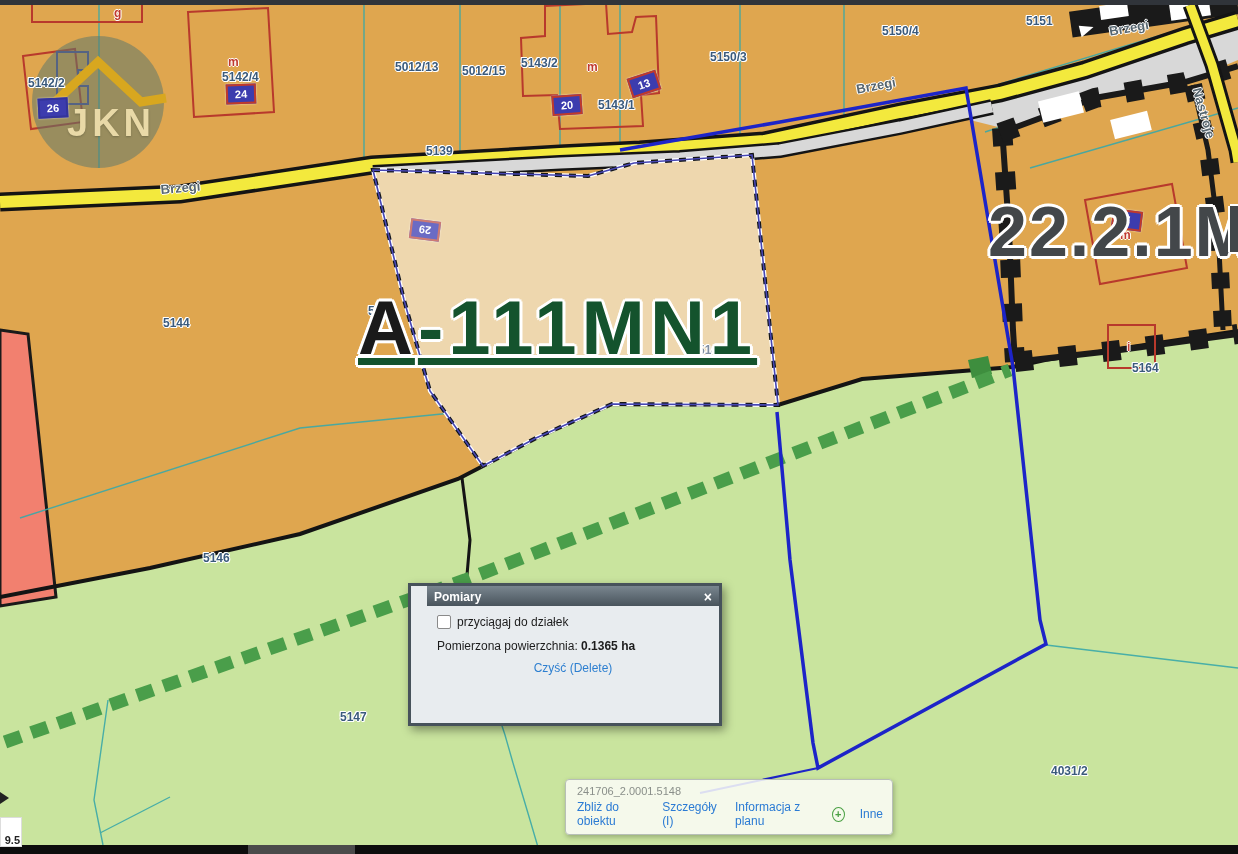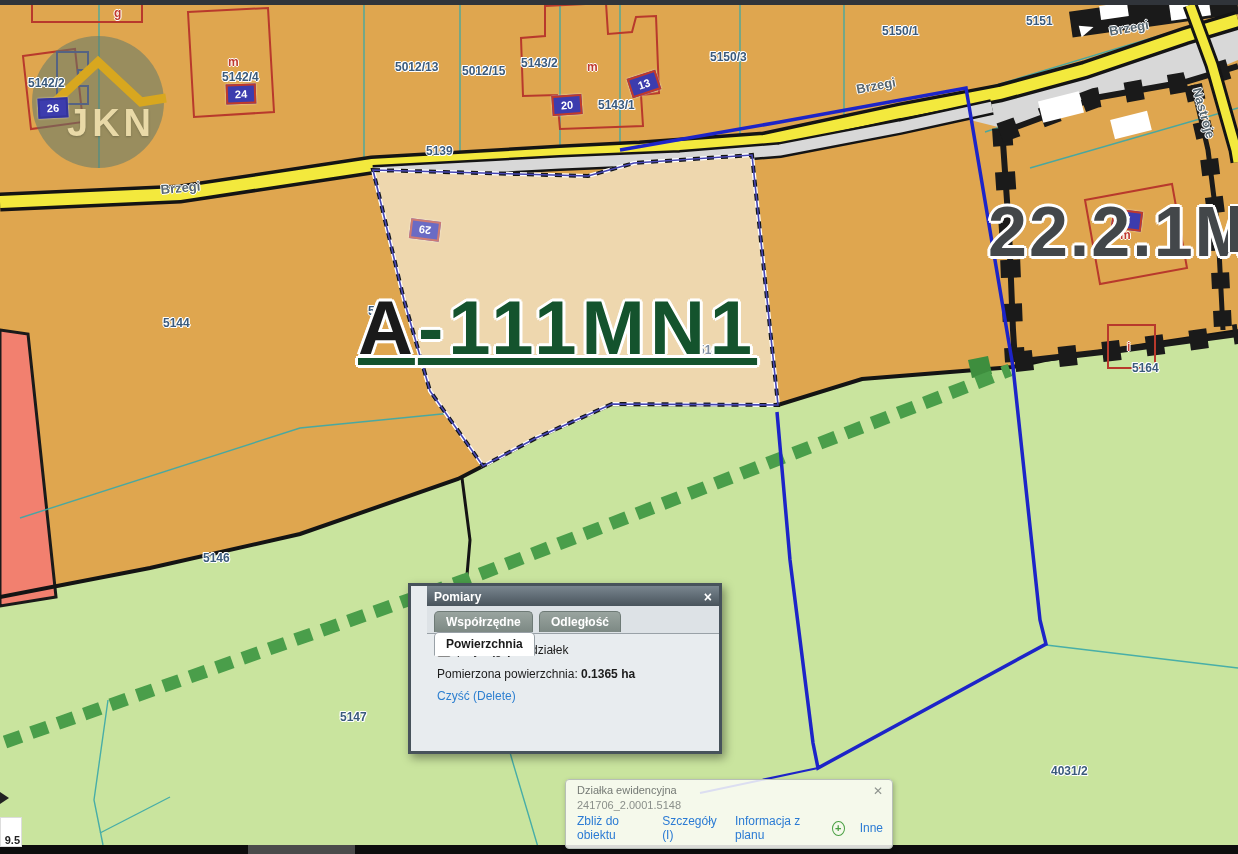--- a/index.html
+++ b/index.html
@@ -44,21 +44,21 @@
   #mtabs{background:#dde2e6;padding:5px 5px 0 7px;border-bottom:1px solid #99a1a7;height:22px;}
   .tab{display:inline-block;background:linear-gradient(#99a49f,#7d8984);color:#fff;font-weight:bold;
        padding:3px 11px;border:1px solid #6e7a76;border-bottom:none;border-radius:5px 5px 0 0;
        margin-right:3px;cursor:pointer;}
   .tab.active{background:#fff;color:#1a1a1a;border:1px solid #99a1a7;border-bottom:1px solid #fff;
        position:relative;top:0px;padding:4px 11px 4px 11px;}
   #mdlg-body{padding:9px 10px 12px 10px;background:#e8ecef;height:96px;}
   #cbrow{display:flex;align-items:center;margin-bottom:10px;}
   #cb{width:12px;height:12px;background:#fff;border:1px solid #8a8a8a;border-radius:2px;margin-right:6px;}
   #measline{margin-bottom:8px;}
-  #clearlink{color:#2d7fd0;cursor:pointer;}
+  #clearlink{color:#2d7fd0;cursor:pointer;text-align:center;}
 
   
   #ipop{position:absolute;left:565px;top:779px;width:306px;z-index:9;
         background:rgba(251,253,248,0.86);border:1px solid #b7bfb7;border-radius:4px;
         box-shadow:1px 2px 5px rgba(0,0,0,.25);padding:4px 9px 6px 11px;font-size:12px;color:#222;}
   #ipop-r1{display:flex;justify-content:space-between;color:#757a75;font-size:11px;}
   #ipop-close{color:#8f948f;font-size:12px;cursor:pointer;}
   #ipop-r2{margin-top:1px;}
   #ipop-r2 .b{font-weight:bold;}
   #ipop-r3{color:#8a8f8a;font-size:11px;margin-top:1px;}
@@ -183,21 +183,21 @@
   <div class="zone zone-22">22.2.1MN</div>
   <div class="zone-frag"></div>
 
   <div class="plbl" style="left:28px;top:76px">5142/2</div>
   <div class="plbl" style="left:222px;top:70px">5142/4</div>
   <div class="plbl" style="left:395px;top:60px">5012/13</div>
   <div class="plbl" style="left:462px;top:64px">5012/15</div>
   <div class="plbl" style="left:521px;top:56px">5143/2</div>
   <div class="plbl" style="left:598px;top:98px">5143/1</div>
   <div class="plbl" style="left:710px;top:50px">5150/3</div>
-  <div class="plbl" style="left:882px;top:24px">5150/1</div>
+  <div class="plbl" style="left:882px;top:24px">5150/4</div>
   <div class="plbl" style="left:1026px;top:14px">5151</div>
   <div class="plbl" style="left:426px;top:144px">5139</div>
   <div class="plbl" style="left:163px;top:316px">5144</div>
   <div class="plbl" style="left:368px;top:304px;z-index:5">5145</div>
   <div class="plbl" style="left:203px;top:551px">5146</div>
   <div class="plbl" style="left:340px;top:710px">5147</div>
   <div class="plbl dim" style="left:698px;top:343px">5148</div>
   <div class="plbl" style="left:1132px;top:361px">5164</div>
   <div class="plbl" style="left:1051px;top:764px">4031/2</div>
 
@@ -216,44 +216,35 @@
   <div class="blbl" style="left:114px;top:6px">g</div>
   <div class="blbl" style="left:228px;top:55px">m</div>
   <div class="blbl" style="left:587px;top:60px">m</div>
   <div class="blbl" style="left:1120px;top:228px">m</div>
   <div class="blbl" style="left:1127px;top:340px">i</div>
 
   <div id="mdlg">
     <div id="mdlg-h">
       <span>Pomiary</span>
       <span id="mdlg-close">×</span>
-    </div>
-    <div id="mtabs">
-      <span class="tab">Współrzędne</span>
-      <span class="tab">Odległość</span>
-      <span class="tab active">Powierzchnia</span>
     </div>
     <div id="mdlg-body">
       <div id="cbrow">
         <span id="cb"></span>
         <span>przyciągaj do działek</span>
       </div>
       <div id="measline">
         <span>Pomierzona powierzchnia:</span>
         <b>0.1365 ha</b>
       </div>
       <div id="clearlink">Czyść (Delete)</div>
     </div>
   </div>
 
   <div id="ipop">
-    <div id="ipop-r1">
-      <span>Działka ewidencyjna</span>
-      <span id="ipop-close">✕</span>
-    </div>
     <div id="ipop-r3">241706_2.0001.5148</div>
     <div id="ipop-r4">
       <span class="lnk">Zbliż do obiektu</span>
       <span class="lnk">Szczegóły (I)</span>
       <span class="lnk">Informacja z planu</span>
       <span id="plus-ic">+</span>
       <span class="lnk">Inne</span>
     </div>
   </div>
 

